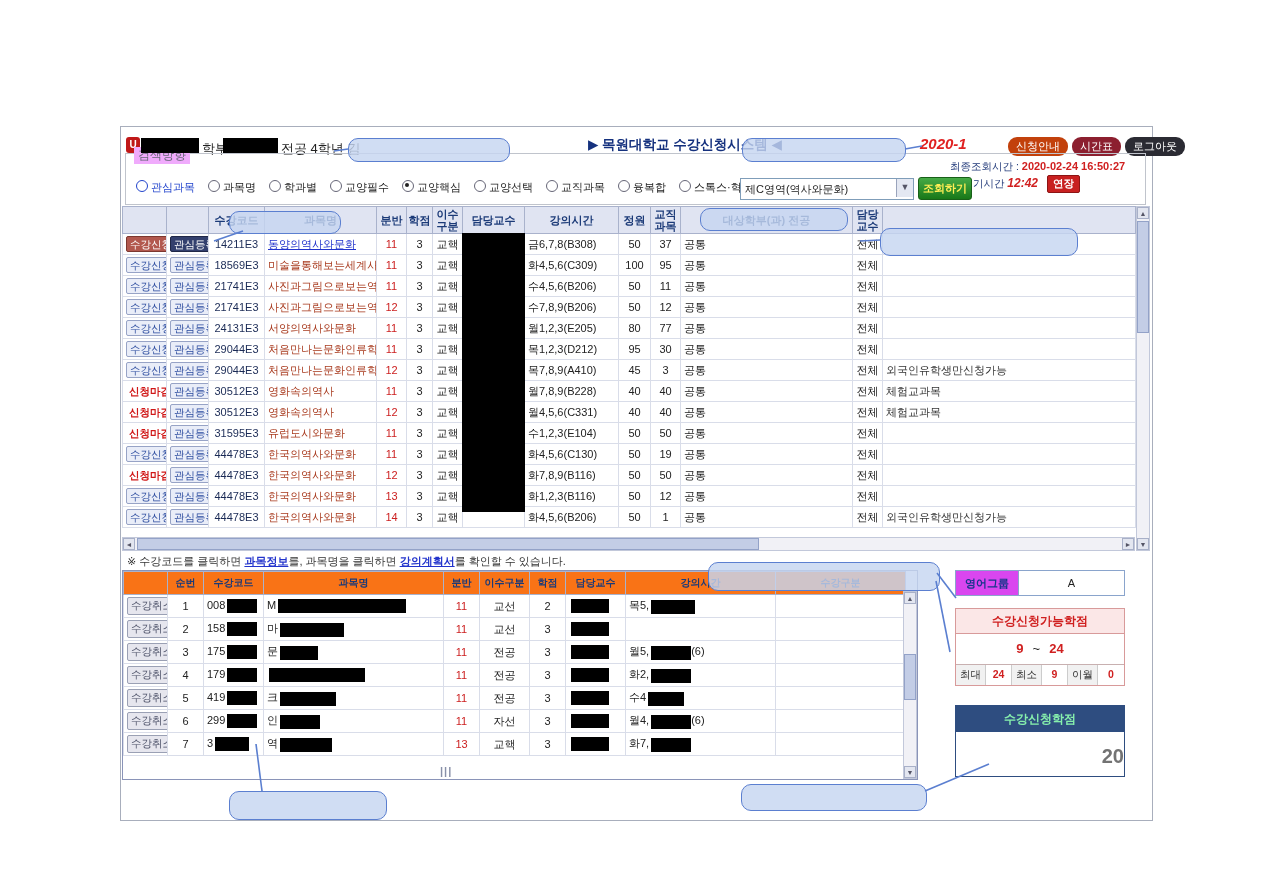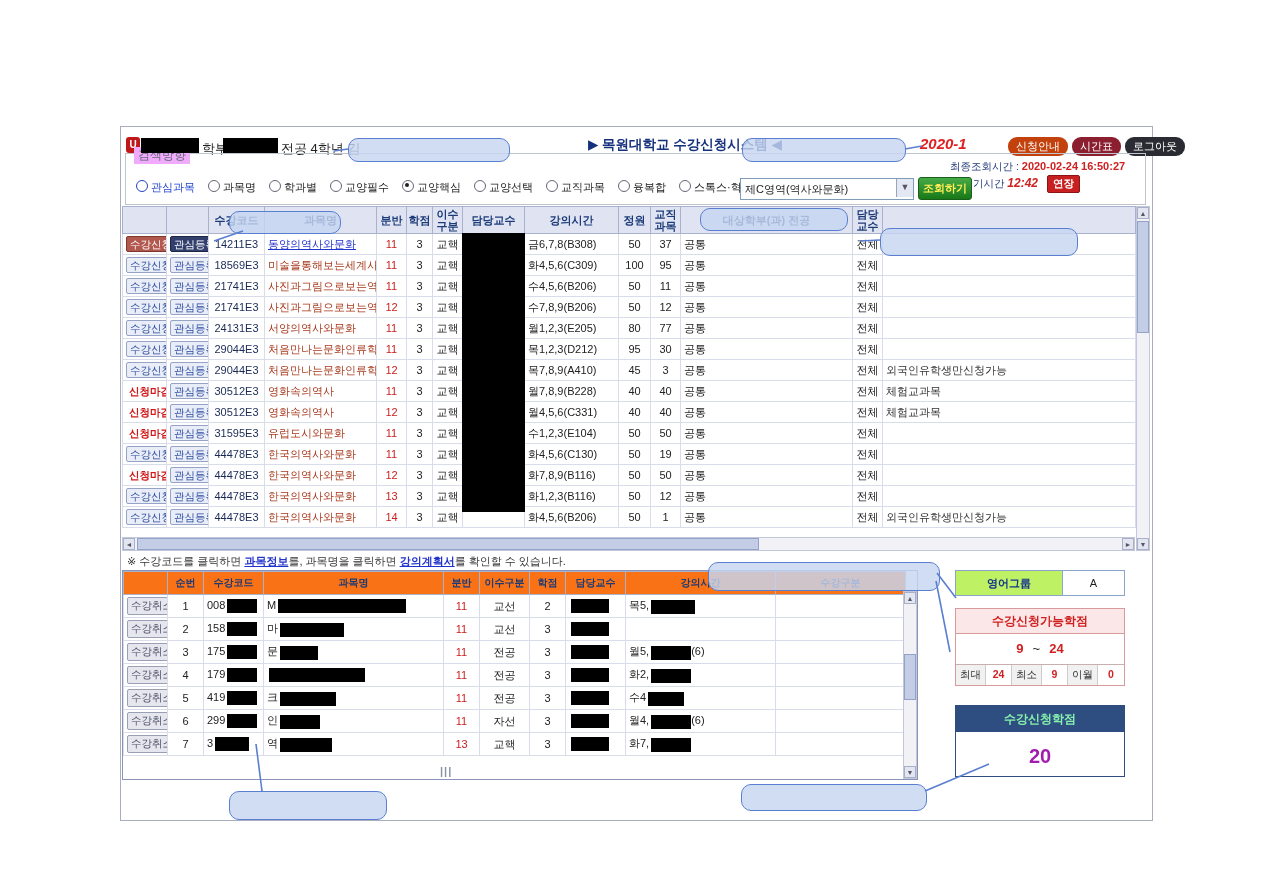--- a/index.html
+++ b/index.html
@@ -86,36 +86,36 @@
   .te-btn{text-align:center;padding:0;}
   .btn-cancel{display:inline-block;background:#e6e6ee;border:1px solid #9aa0b4;color:#4a4f66;border-radius:2px;
               padding:1px 3px;font-size:10.5px;cursor:pointer;}
   .te-no,.te-sec,.te-type,.te-cr{text-align:center;}
   .te-sec{color:#cc2020;}
   .redact{display:inline-block;background:#000;height:14px;vertical-align:middle;margin-left:2px;}
   .splitter{position:absolute;left:440px;top:765px;color:#8890a8;letter-spacing:1px;font-weight:bold;cursor:row-resize;}
 
   
   .eng{position:absolute;left:955px;top:570px;width:170px;height:26px;display:flex;box-sizing:border-box;}
-  .eng-label{width:108px;background:#bef264;color:#16368c;font-weight:bold;text-align:center;line-height:24px;
+  .eng-label{width:64px;background:#d946ef;color:#16368c;font-weight:bold;text-align:center;line-height:24px;
              border:1px solid #8aa4cc;box-sizing:border-box;}
   .eng-value{flex:1;background:#fff;text-align:center;line-height:24px;border:1px solid #8aa4cc;border-left:0;box-sizing:border-box;}
   .limit{position:absolute;left:955px;top:608px;width:170px;border:1px solid #d89a9a;box-sizing:border-box;background:#fff;}
   .limit-title{height:24px;line-height:24px;text-align:center;background:#fbe7e7;color:#d02020;font-weight:bold;
                font-size:12px;border-bottom:1px solid #d89a9a;}
   .limit-range{height:30px;line-height:30px;text-align:center;font-size:13px;color:#222;}
   .limit-range b{color:#d02020;margin:0 9px;}
   .limit-cells{display:flex;height:20px;border-top:1px solid #c8b0b0;}
   .limit-cells span{display:inline-block;line-height:19px;text-align:center;font-size:10.5px;border-right:1px solid #ccc;box-sizing:border-box;}
   .lc-label{width:30px;background:#f1f1f1;color:#333;}
   .lc-value{width:26px;color:#d02020;font-weight:bold;}
   .lc-value:last-child{border-right:0;}
   .applied{position:absolute;left:955px;top:705px;width:170px;height:72px;border:1px solid #2e4d80;box-sizing:border-box;background:#fff;}
   .applied-title{height:26px;line-height:26px;text-align:center;background:#2e4d80;color:#86efac;font-weight:bold;font-size:12px;}
-  .applied-value{height:45px;text-align:center;color:#a21caf;font-weight:bold;font-size:20px;line-height:48px;}
+  .applied-value{height:45px;text-align:right;color:#737373;font-weight:bold;font-size:20px;line-height:48px;}
 
   
   .callout{position:absolute;background:rgba(198,214,240,.82);border:1.6px solid #5b7fd0;border-radius:10px;z-index:49;}
   .lines{position:absolute;left:0;top:0;width:1263px;height:893px;pointer-events:none;z-index:50;}
 </style>
 </head>
 <body>
 
 <div class="app">
   <div class="frame"></div>

